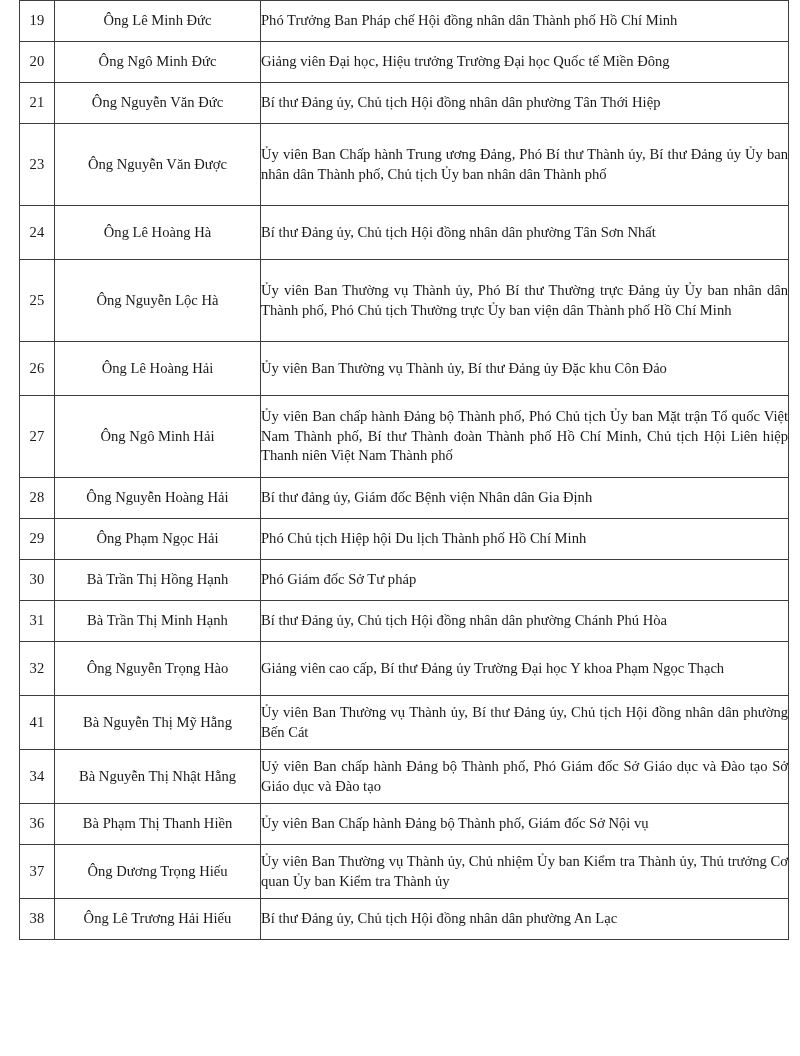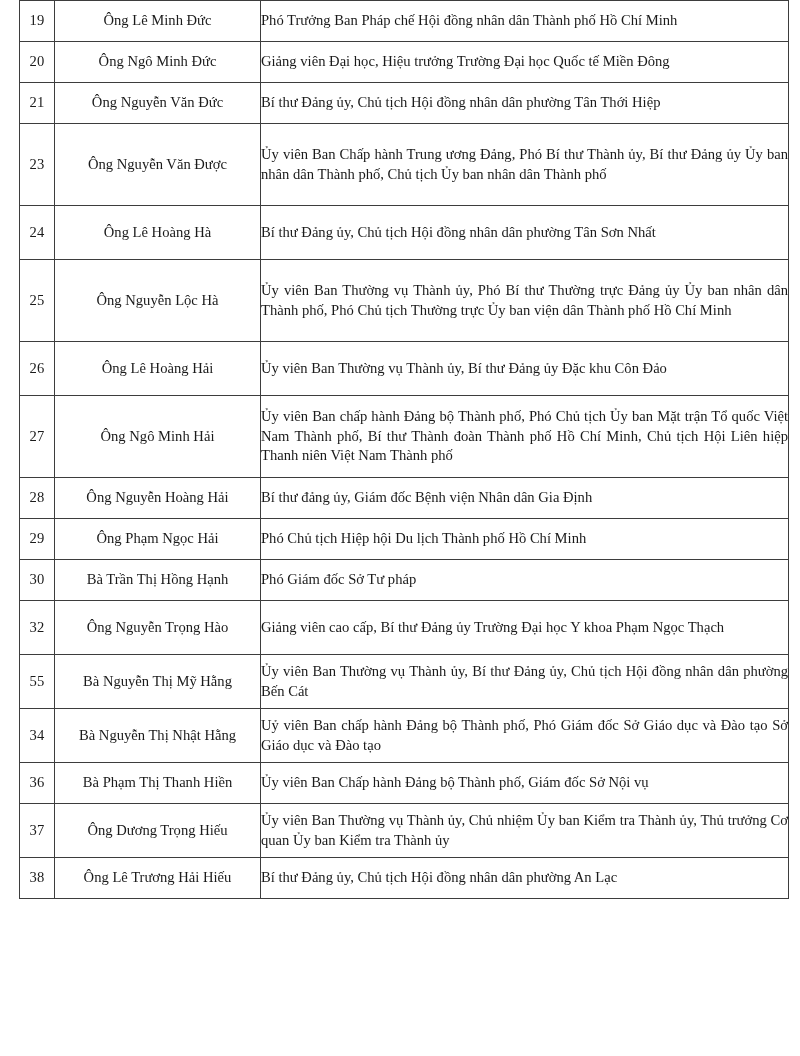--- a/index.html
+++ b/index.html
@@ -127,27 +127,32 @@
         <tr data-lines="1">
           <td class="cell-index">29</td>
           <td class="cell-name">Ông Phạm Ngọc Hải</td>
           <td class="cell-title">Phó Chủ tịch Hiệp hội Du lịch Thành phố Hồ Chí Minh</td>
         </tr>
         <tr data-lines="1">
           <td class="cell-index">30</td>
           <td class="cell-name">Bà Trần Thị Hồng Hạnh</td>
           <td class="cell-title">Phó Giám đốc Sở Tư pháp</td>
         </tr>
+        <tr data-lines="1">
+          <td class="cell-index">31</td>
+          <td class="cell-name">Bà Trần Thị Minh Hạnh</td>
+          <td class="cell-title">Bí thư Đảng ủy, Chủ tịch Hội đồng nhân dân phường Chánh Phú Hòa</td>
+        </tr>
         <tr data-lines="2">
           <td class="cell-index">32</td>
           <td class="cell-name">Ông Nguyễn Trọng Hào</td>
           <td class="cell-title">Giảng viên cao cấp, Bí thư Đảng ủy Trường Đại học Y khoa Phạm Ngọc Thạch</td>
         </tr>
         <tr data-lines="2">
-          <td class="cell-index">55</td>
+          <td class="cell-index">41</td>
           <td class="cell-name">Bà Nguyễn Thị Mỹ Hằng</td>
           <td class="cell-title">Ủy viên Ban Thường vụ Thành ủy, Bí thư Đảng ủy, Chủ tịch Hội đồng nhân dân phường Bến Cát</td>
         </tr>
         <tr data-lines="2">
           <td class="cell-index">34</td>
           <td class="cell-name">Bà Nguyễn Thị Nhật Hằng</td>
           <td class="cell-title">Uỷ viên Ban chấp hành Đảng bộ Thành phố, Phó Giám đốc Sở Giáo dục và Đào tạo Sở Giáo dục và Đào tạo</td>
         </tr>
         <tr data-lines="1">
           <td class="cell-index">36</td>

